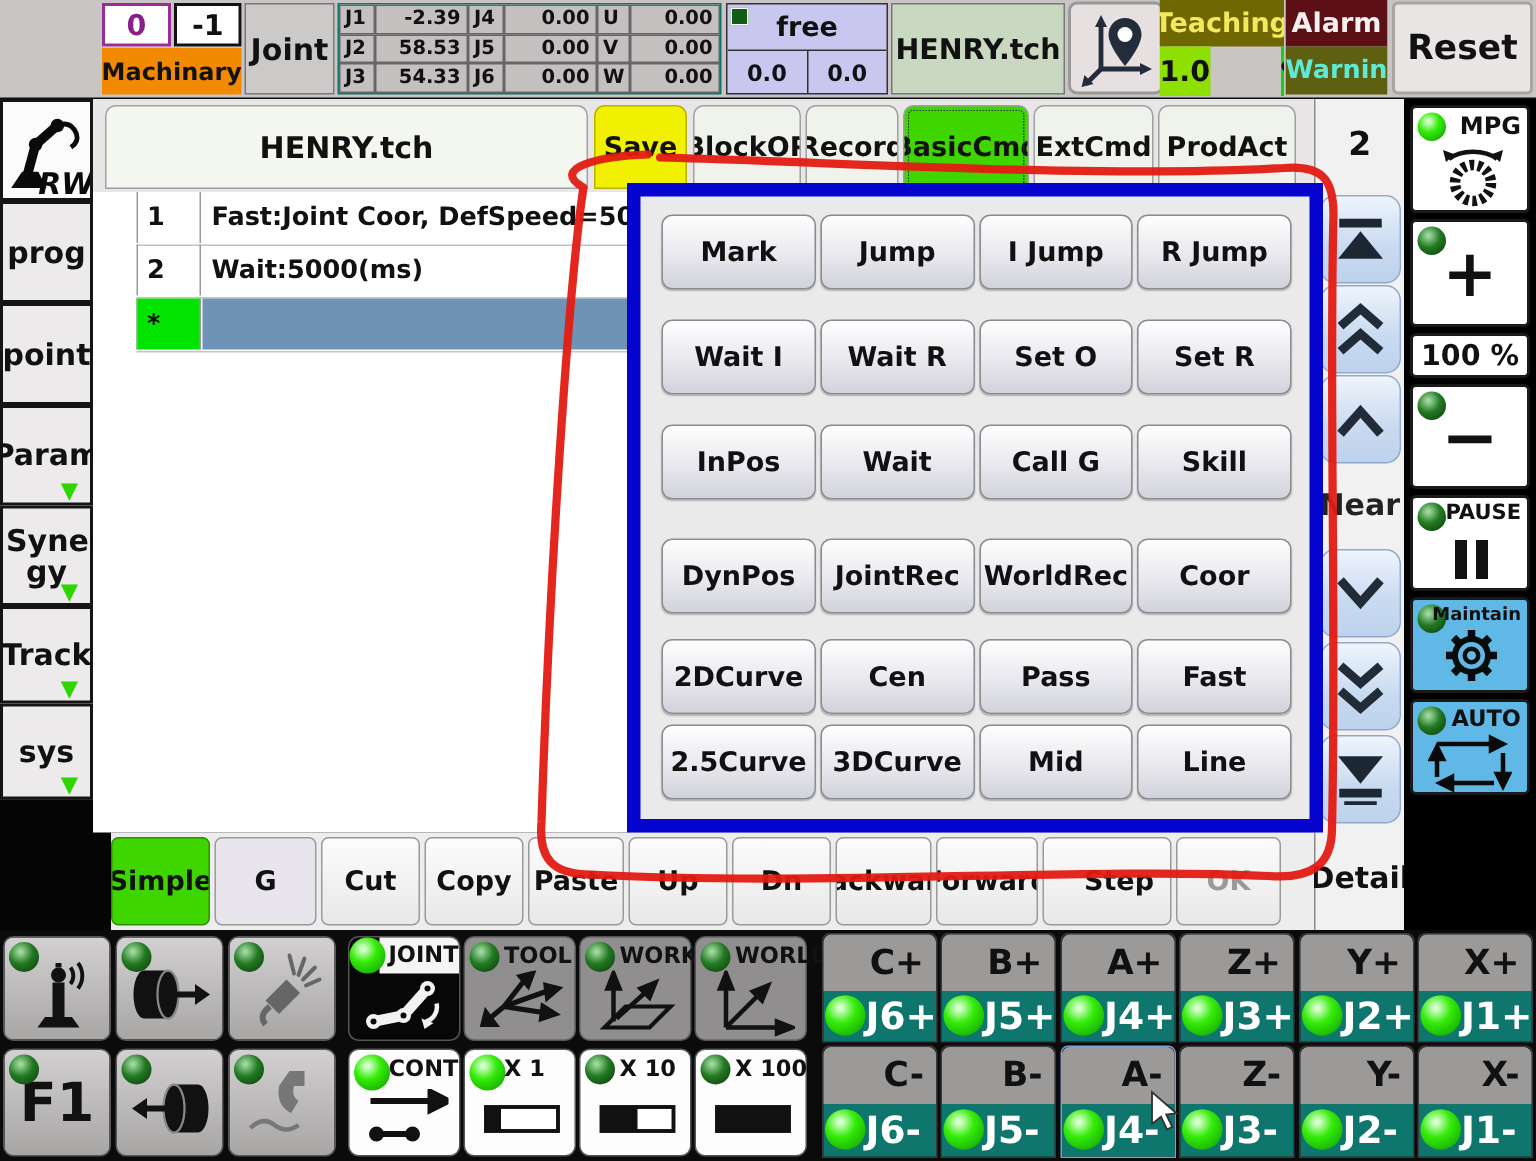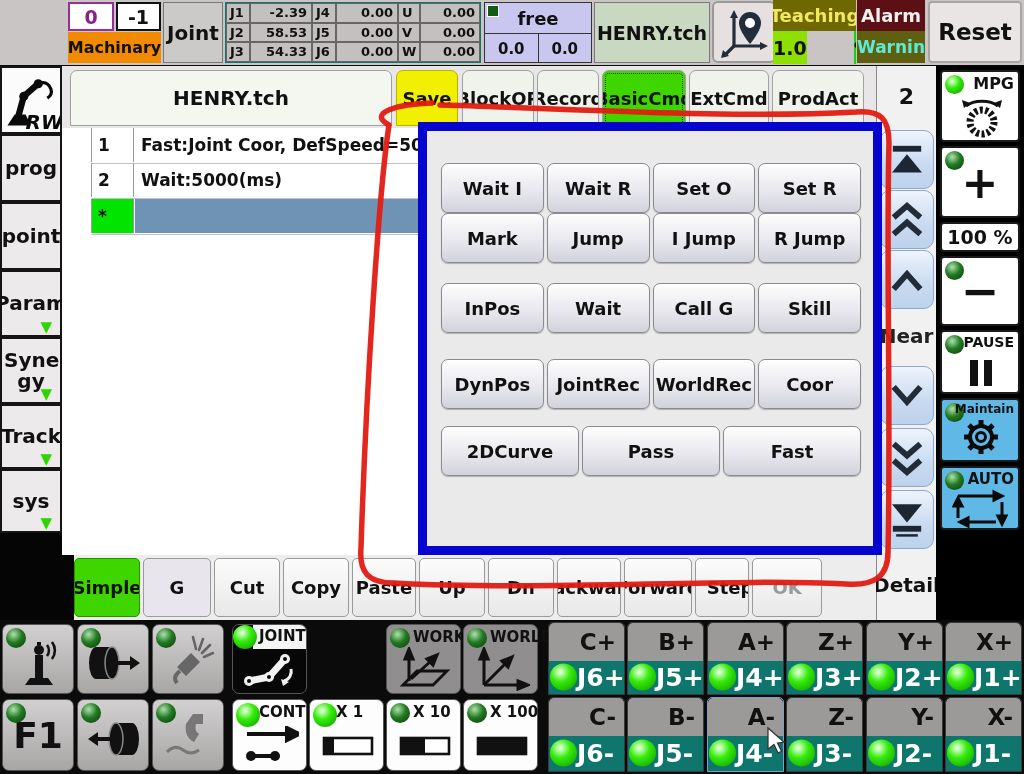--- a/index.html
+++ b/index.html
@@ -206,48 +206,55 @@
       <div class="pno">2</div>
       <div class="ptxt">Wait:5000(ms)</div>
     </div>
     <div class="pline" style="top:71px;">
       <div class="pno" style="background:#00e400;">*</div>
       <div class="abs" style="left:44px;top:0;width:740px;height:34px;background:#6e93b5;"></div>
     </div>
   </div>
 
   <div class="abs popup">
+    <div class="prow" style="margin-top:0;">
+      <div class="pbtn">Mark</div>
+      <div class="pbtn">Jump</div>
+      <div class="pbtn">I Jump</div>
+      <div class="pbtn">R Jump</div>
+    </div>
     <div class="prow" style="margin-top:20px;">
       <div class="pbtn">Wait I</div>
       <div class="pbtn">Wait R</div>
       <div class="pbtn">Set O</div>
       <div class="pbtn">Set R</div>
     </div>
-    <div class="prow" style="margin-top:0;">
-      <div class="pbtn">Mark</div>
-      <div class="pbtn">Jump</div>
-      <div class="pbtn">I Jump</div>
-      <div class="pbtn">R Jump</div>
-    </div>
     <div class="prow" style="margin-top:20px;">
       <div class="pbtn">InPos</div>
       <div class="pbtn">Wait</div>
       <div class="pbtn">Call G</div>
       <div class="pbtn">Skill</div>
     </div>
     <div class="prow" style="margin-top:26px;">
       <div class="pbtn">DynPos</div>
       <div class="pbtn">JointRec</div>
       <div class="pbtn">WorldRec</div>
       <div class="pbtn">Coor</div>
     </div>
     <div class="prow" style="margin-top:17px;">
       <div class="pbtn">2DCurve</div>
+      <div class="pbtn">Cen</div>
       <div class="pbtn">Pass</div>
       <div class="pbtn">Fast</div>
+    </div>
+    <div class="prow" style="margin-top:7px;">
+      <div class="pbtn">2.5Curve</div>
+      <div class="pbtn">3DCurve</div>
+      <div class="pbtn">Mid</div>
+      <div class="pbtn">Line</div>
     </div>
   </div>
 
   <div class="abs scol">
     <div class="ctr b" style="height:60px;font-size:22px;">2</div>
     <div class="sbtn" style="top:64px;">
       <svg width="40" height="34" viewBox="0 0 48 38" fill="#1d2734">
         <rect x="7" y="2" width="34" height="7"></rect>
           <path d="M24 12 L42 34 H6 Z"></path>
       </svg>
@@ -354,21 +361,21 @@
   <div class="abs toolbar">
     <div class="tbtn" style="width:66px;background:#3fd600;border-color:#2a9000;">Simple</div>
     <div class="tbtn" style="width:68px;background:#e9e5ed;">G</div>
     <div class="tbtn" style="width:66px;">Cut</div>
     <div class="tbtn" style="width:66px;">Copy</div>
     <div class="tbtn" style="width:64px;">Paste</div>
     <div class="tbtn" style="width:66px;">Up</div>
     <div class="tbtn" style="width:66px;">Dn</div>
     <div class="tbtn" style="width:64px;">Backward</div>
     <div class="tbtn" style="width:68px;">Forward</div>
-    <div class="tbtn" style="width:54px;padding-left:16px;">Step</div>
+    <div class="tbtn" style="width:86px;padding-left:16px;">Step</div>
     <div class="tbtn" style="width:70px;color:#9a9a9a;">OK</div>
   </div>
 
   <div class="abs keypad">
 
     <div class="kbtn" style="left:2px;top:4px;width:72px;height:70px;">
       <div class="kdot dot"></div>
       <svg width="48" height="48" viewBox="0 0 48 48" style="position:absolute;left:12px;top:16px;">
         <rect x="20" y="14" width="8" height="24" fill="#111"></rect>
         <path d="M10 44 H38 L33 37 H15 Z" fill="#111"></path>
@@ -434,20 +441,36 @@
             <circle cx="28" cy="26" r="5"></circle>
             <circle cx="44" cy="8" r="5"></circle>
           </g>
         <g fill="#0a0a0a">
             <circle cx="8" cy="30" r="2"></circle>
             <circle cx="28" cy="26" r="2"></circle>
             <circle cx="44" cy="8" r="2"></circle>
           </g>
         <path d="M50 18 a10 10 0 0 1 -7 12" stroke="#f2f2f2" stroke-width="3" fill="none"></path>
         <polygon points="40,28 48,31 42,35" fill="#f2f2f2"></polygon>
+      </svg>
+    </div>
+    <div class="kbtn gray" style="left:309px;top:4px;width:75px;height:70px;">
+      <div class="kdot dot"></div>
+      <div class="klab">TOOL</div>
+      <svg width="56" height="44" viewBox="0 0 56 44" style="position:absolute;left:10px;top:22px;">
+        <g stroke="#111" stroke-width="3.4" fill="#111">
+          <line x1="16" y1="24" x2="44" y2="14"></line>
+            <polygon points="44,10 52,12 45,18"></polygon>
+          <line x1="16" y1="24" x2="42" y2="28"></line>
+            <polygon points="42,24 50,29 41,32"></polygon>
+          <line x1="16" y1="24" x2="30" y2="6"></line>
+            <polygon points="27,4 35,2 32,10"></polygon>
+          <line x1="16" y1="24" x2="4" y2="34"></line>
+            <polygon points="2,36 10,36 4,28"></polygon>
+        </g>
       </svg>
     </div>
     <div class="kbtn gray" style="left:386px;top:4px;width:75px;height:70px;">
       <div class="kdot dot"></div>
       <div class="klab">WORK</div>
       <svg width="56" height="44" viewBox="0 0 56 44" style="position:absolute;left:10px;top:22px;">
         <path d="M6 38 L20 24 H50 L36 38 Z" fill="none" stroke="#111" stroke-width="2.8"></path>
         <g stroke="#111" stroke-width="3" fill="#111">
           <line x1="12" y1="34" x2="12" y2="10"></line>
             <polygon points="8,12 12,2 16,12"></polygon>

